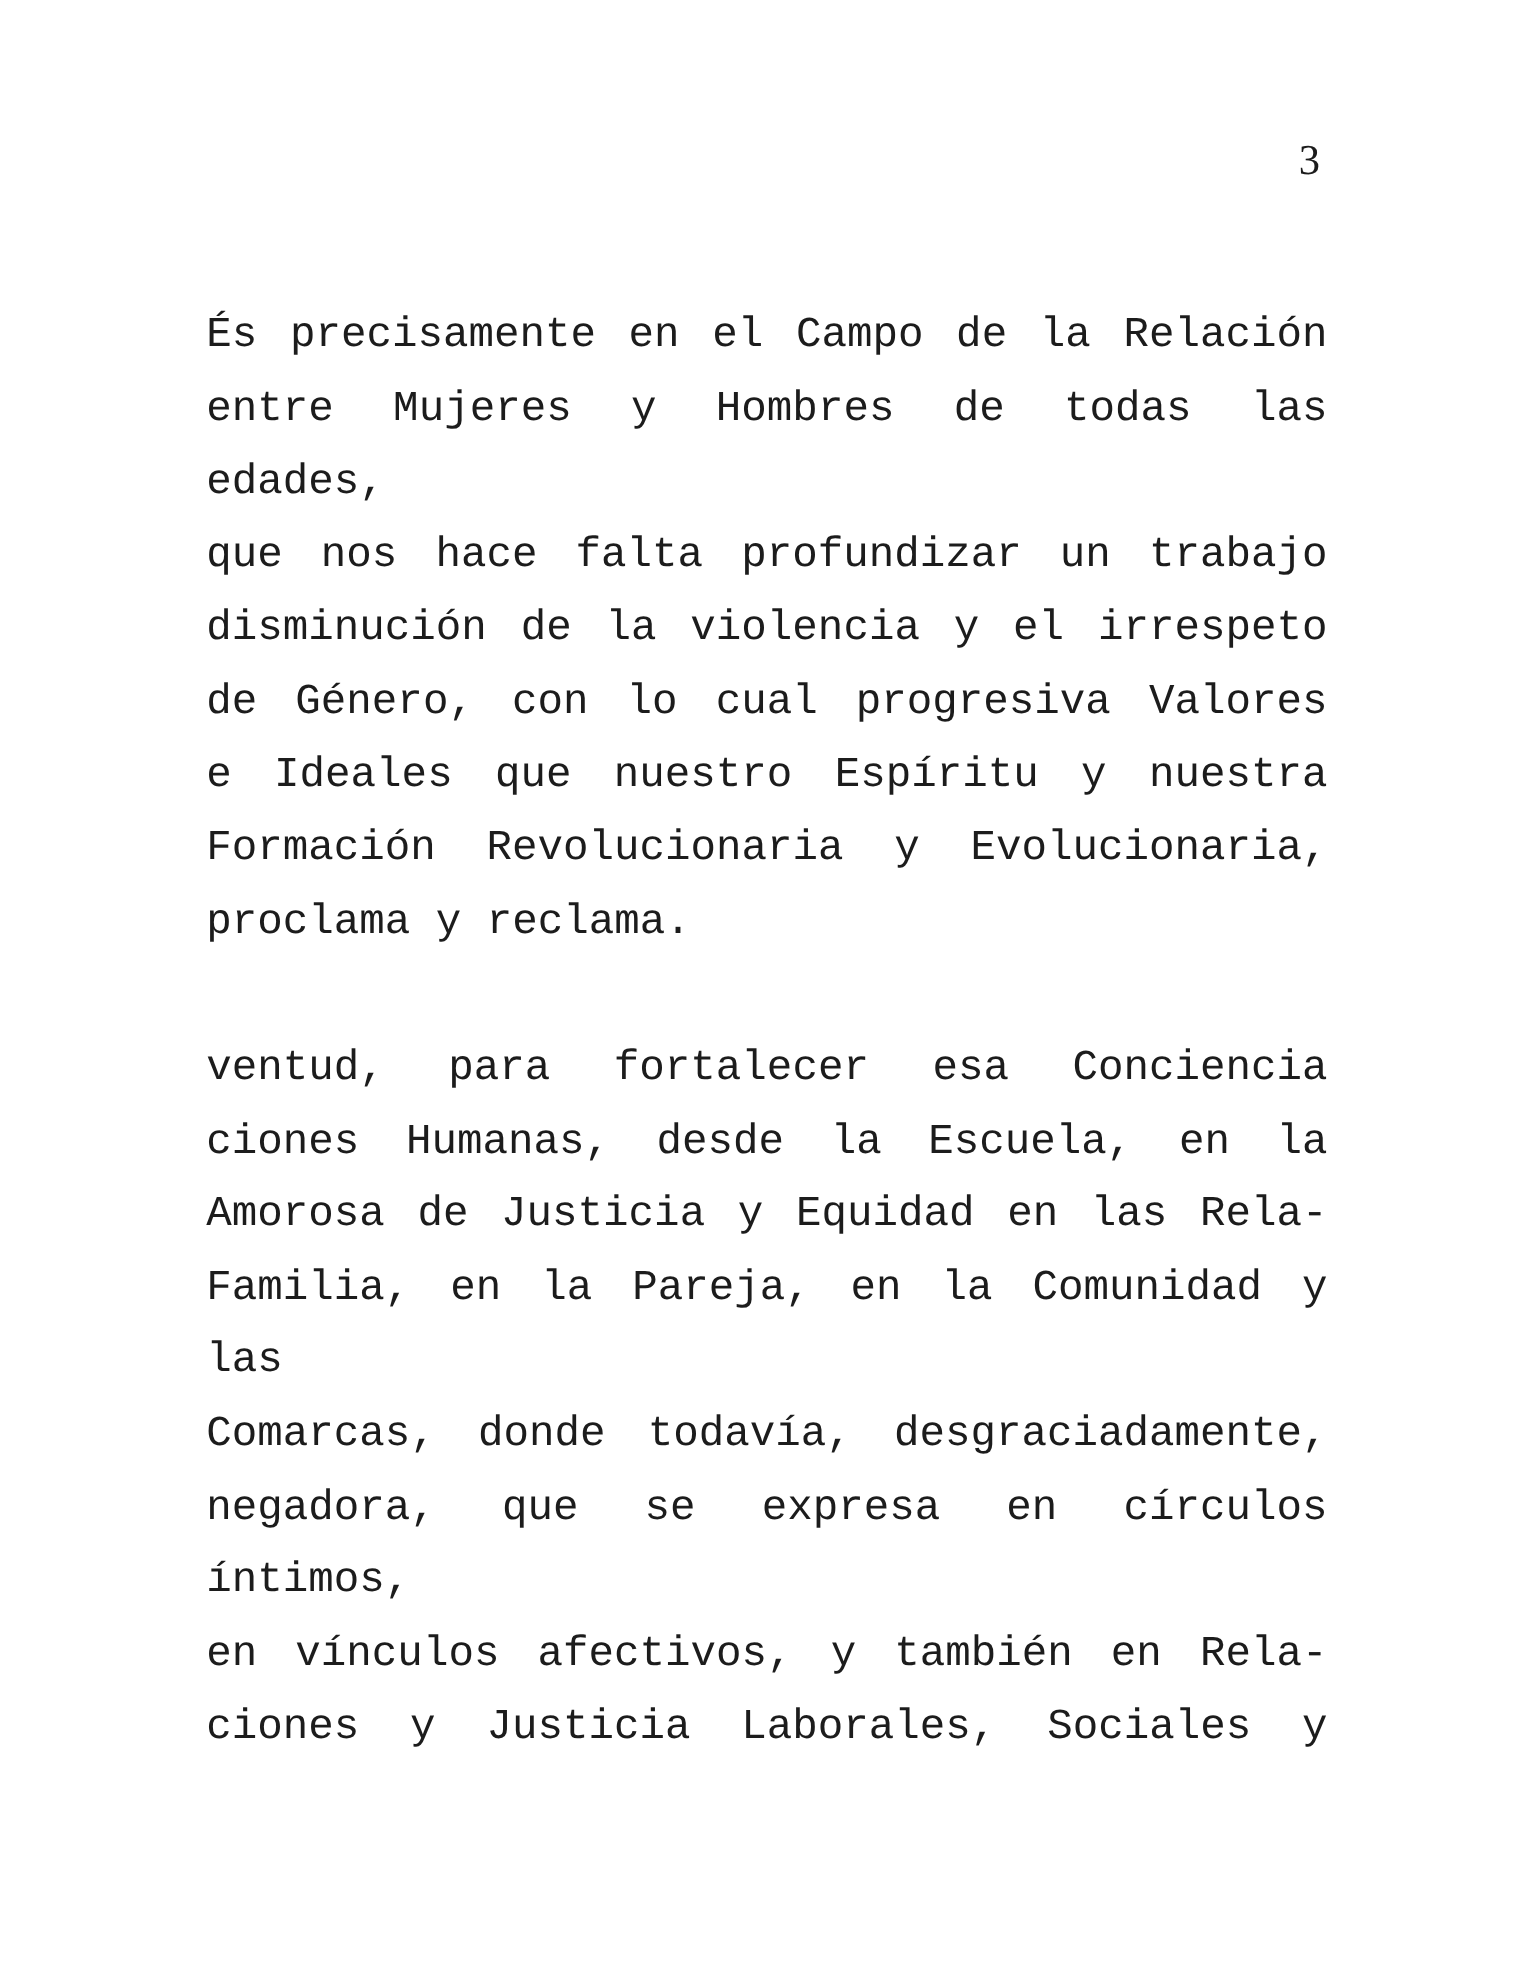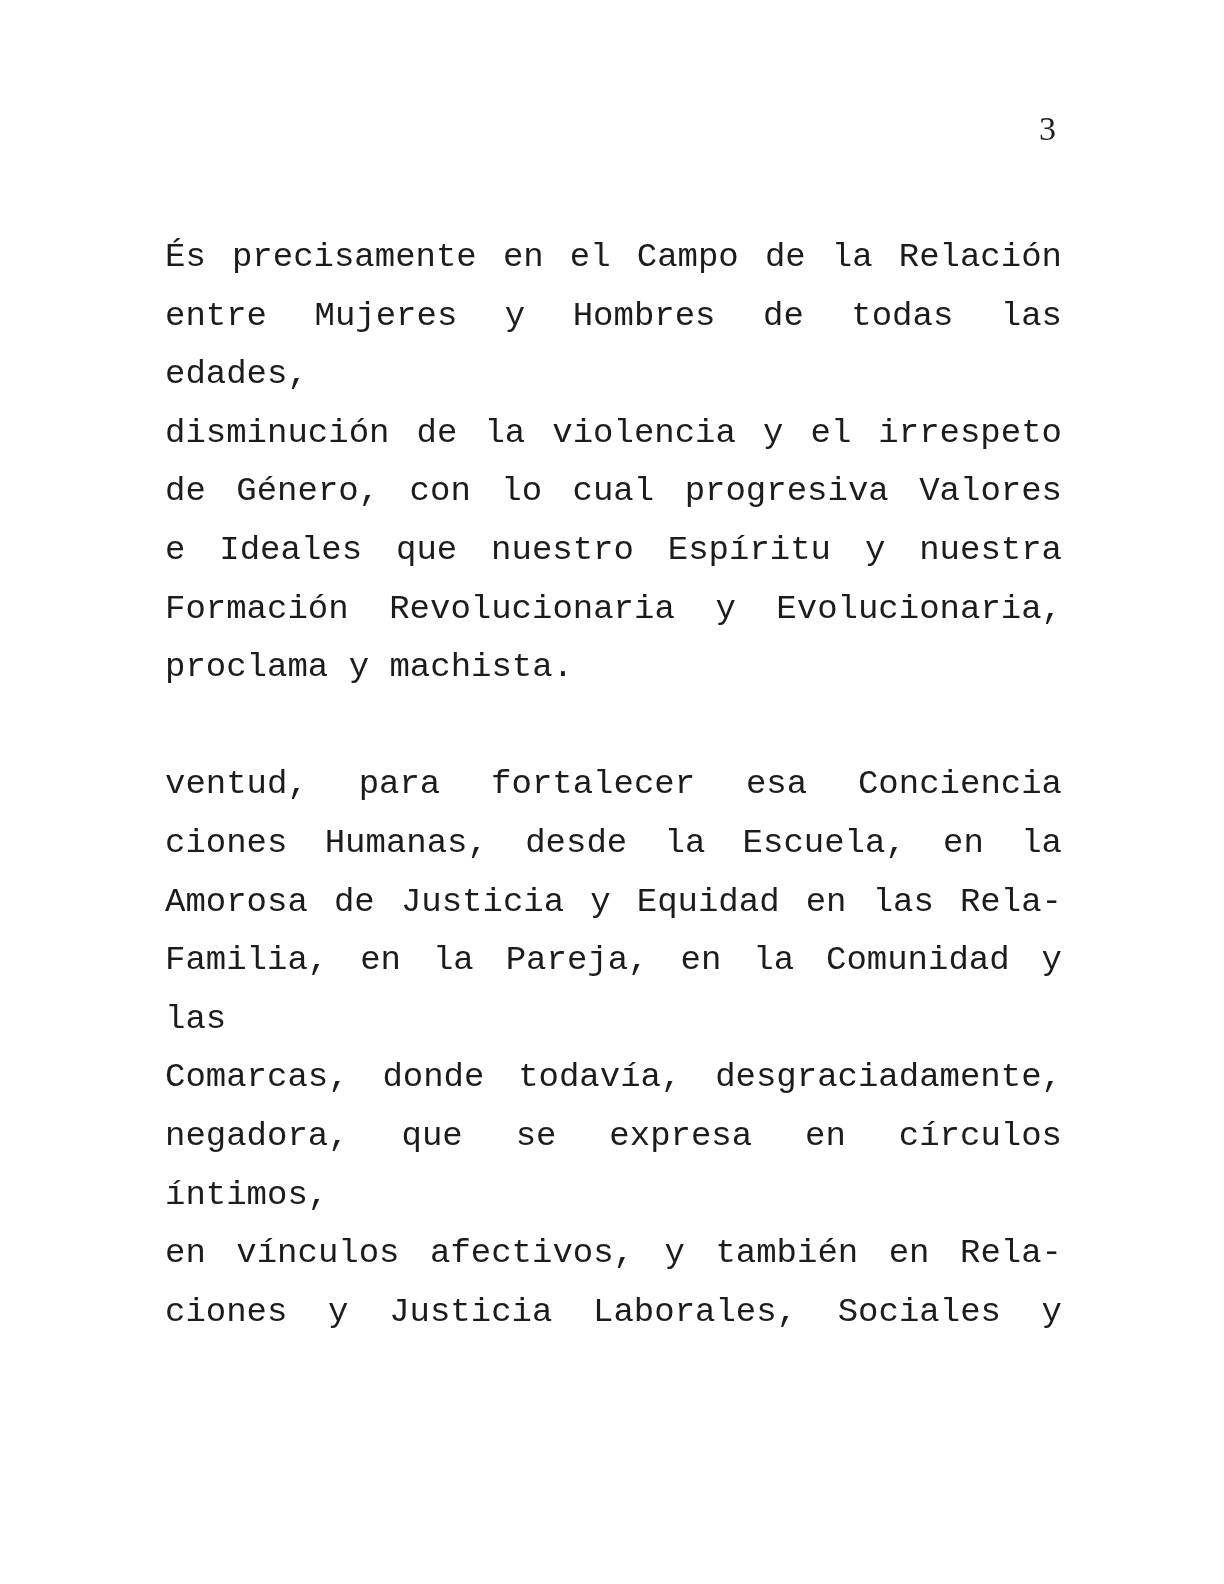--- a/index.html
+++ b/index.html
@@ -21,21 +21,21 @@
     right: 168px;
     font-family: "Liberation Serif", serif;
     font-size: 34px;
     line-height: 34px;
     color: #1c1c1c;
     text-align: right;
   }
   .document-body {
     position: absolute;
     left: 165px;
-    top: 228px;
+    top: 240px;
     width: 897px;
     font-family: "Liberation Mono", monospace;
     font-size: 34px;
     line-height: 58.6px;
     color: #1c1c1c;
   }
   .paragraph {
     margin: 0 0 58.6px 0;
   }
   .paragraph:last-child {
@@ -52,25 +52,26 @@
 </style>
 </head>
 <body>
 
 <div class="page">
   <div class="page-number">3</div>
   <div class="document-body">
       <div class="paragraph">
         <div class="line">És precisamente en el Campo de la Relación</div>
         <div class="line">entre Mujeres y Hombres de todas las edades,</div>
+        <div class="line">que nos hace falta profundizar un trabajo</div>
         <div class="line">disminución de la violencia y el irrespeto</div>
         <div class="line">de Género, con lo cual progresiva Valores</div>
         <div class="line">e Ideales que nuestro Espíritu y nuestra</div>
         <div class="line">Formación Revolucionaria y Evolucionaria,</div>
-        <div class="line last">proclama y machista.</div>
+        <div class="line last">proclama y reclama.</div>
       </div>
       <div class="paragraph">
         <div class="line">ventud, para fortalecer esa Conciencia</div>
         <div class="line">ciones Humanas, desde la Escuela, en la</div>
         <div class="line">Amorosa de Justicia y Equidad en las Rela-</div>
         <div class="line">Familia, en la Pareja, en la Comunidad y las</div>
         <div class="line">Comarcas, donde todavía, desgraciadamente,</div>
         <div class="line">negadora, que se expresa en círculos íntimos,</div>
         <div class="line">en vínculos afectivos, y también en Rela-</div>
         <div class="line">ciones y Justicia Laborales, Sociales y</div>

